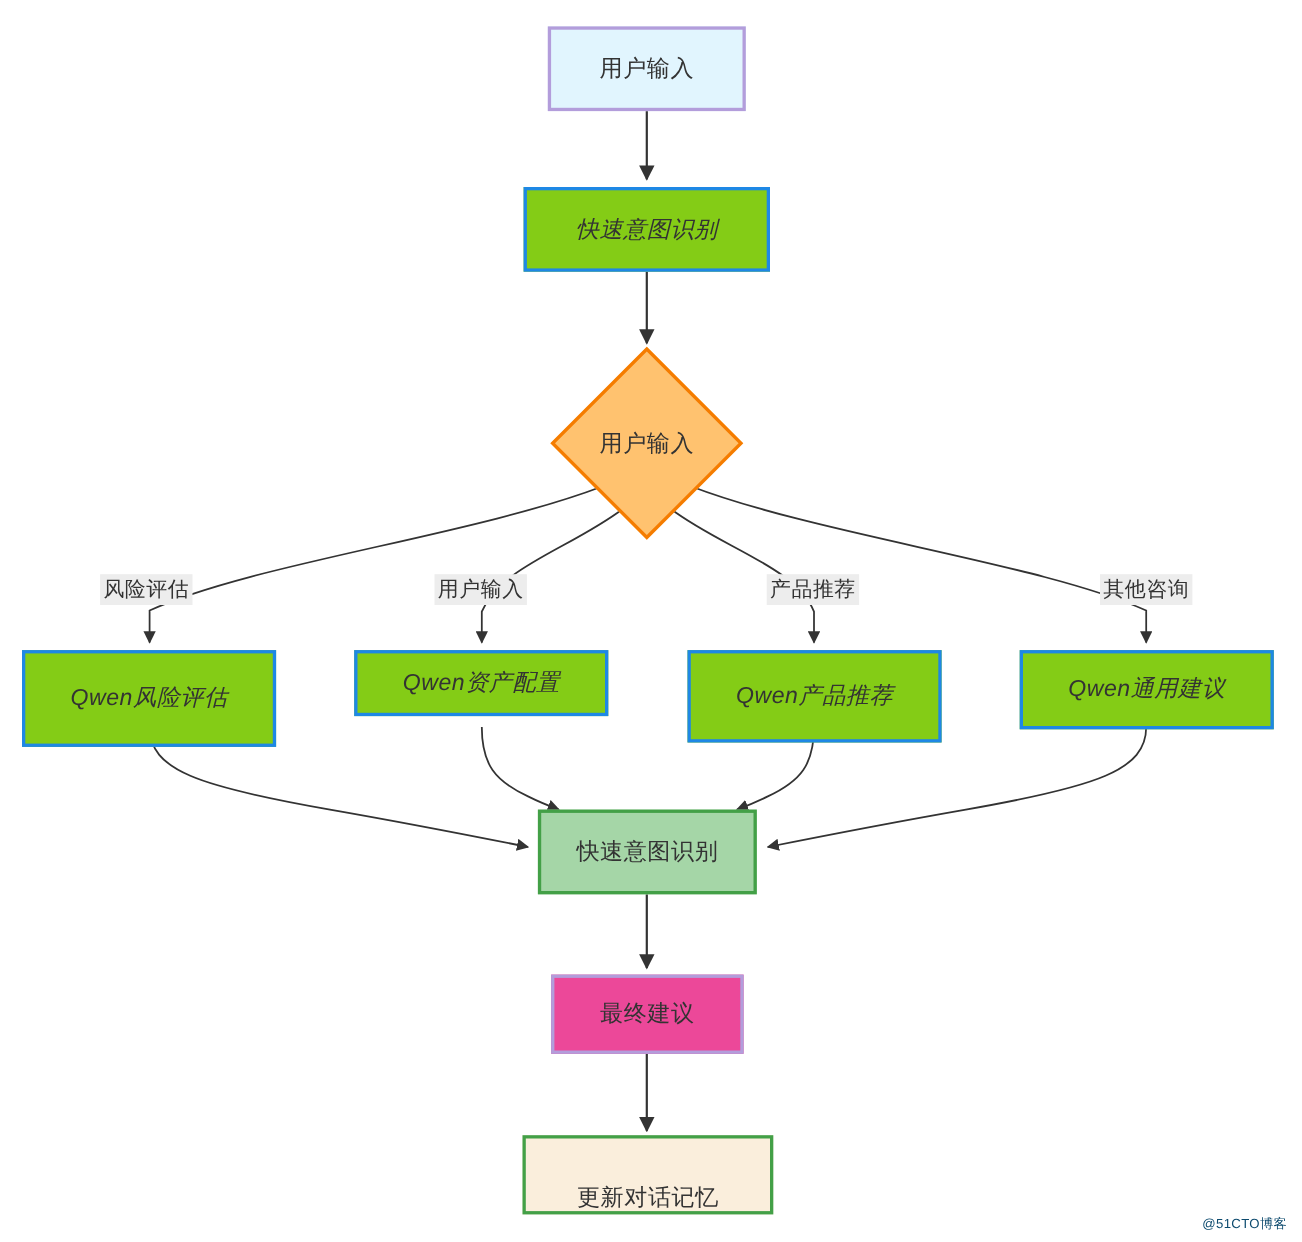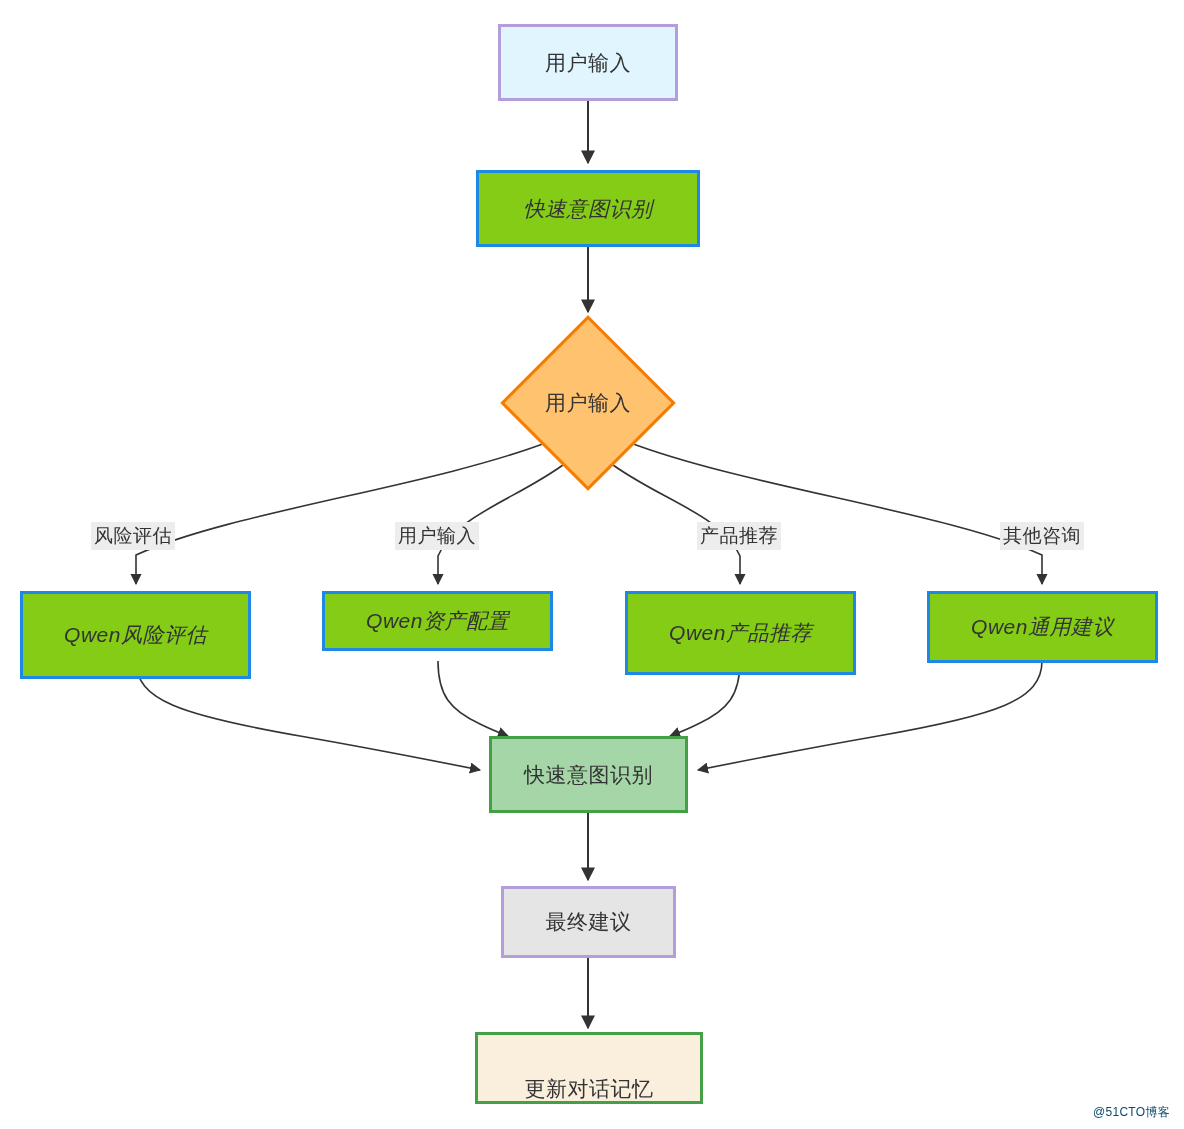--- a/index.html
+++ b/index.html
@@ -44,21 +44,21 @@
   .n-blue {
     background: #84cc16;
     border: 3px solid #1e88e5;
     font-style: italic;
   }
   .n-green-solid {
     background: #a5d6a7;
     border: 3px solid #43a047;
   }
   .n-green-purple {
-    background: #e5e5e5;
+    background: #ec4899;
     border: 3px solid #b39ddb;
   }
   .n-cream {
     background: #faeedc;
     border: 3px solid #43a047;
     align-items: flex-end;
   }
   .diamond-wrap {
     position: absolute;
     z-index: 3;

